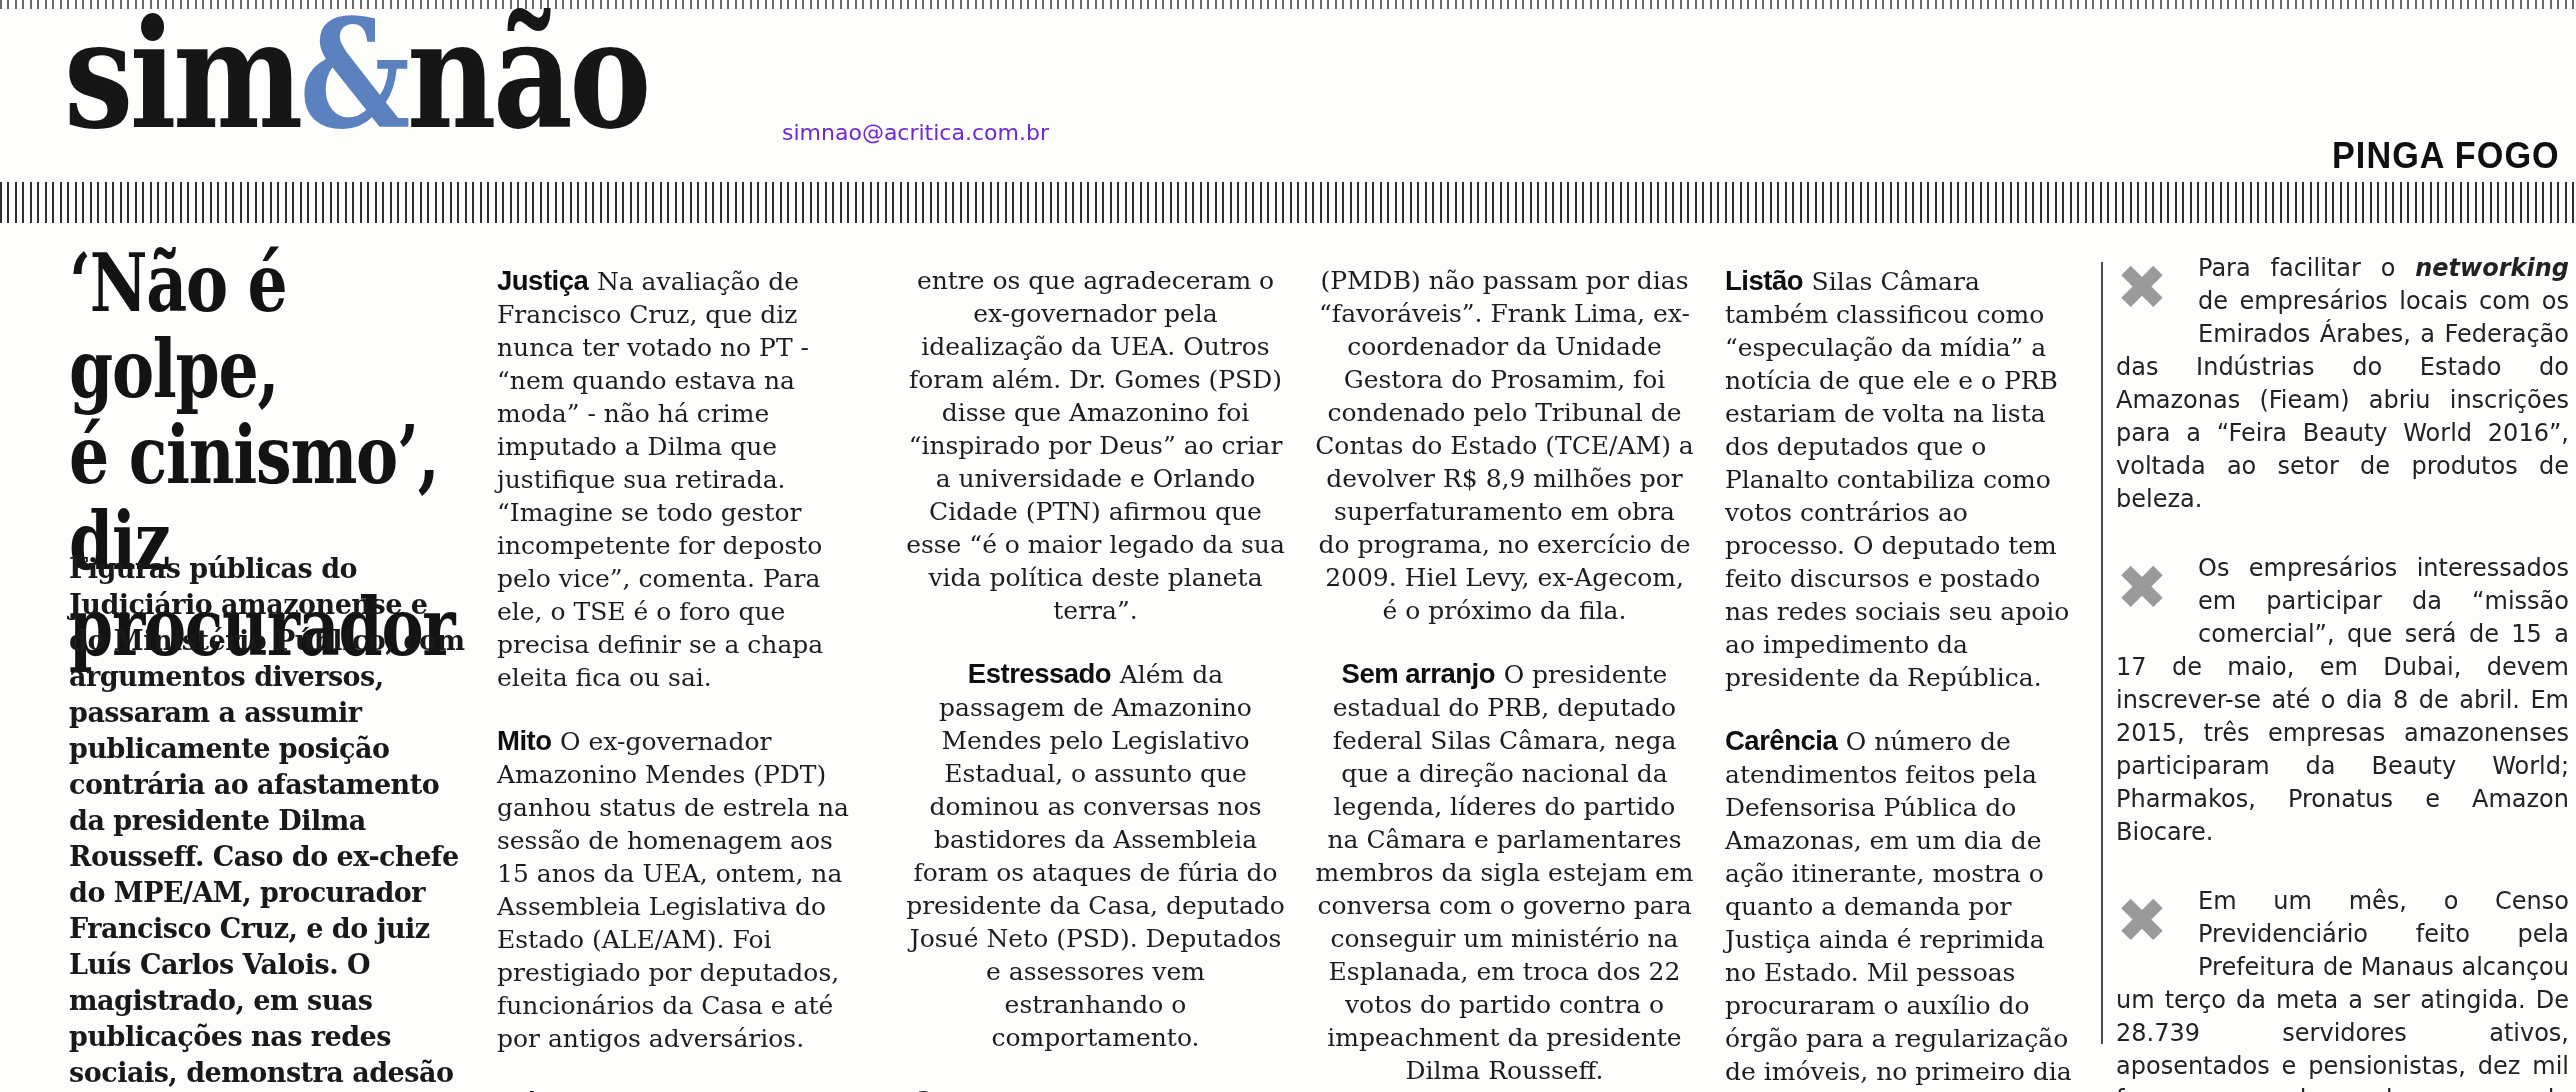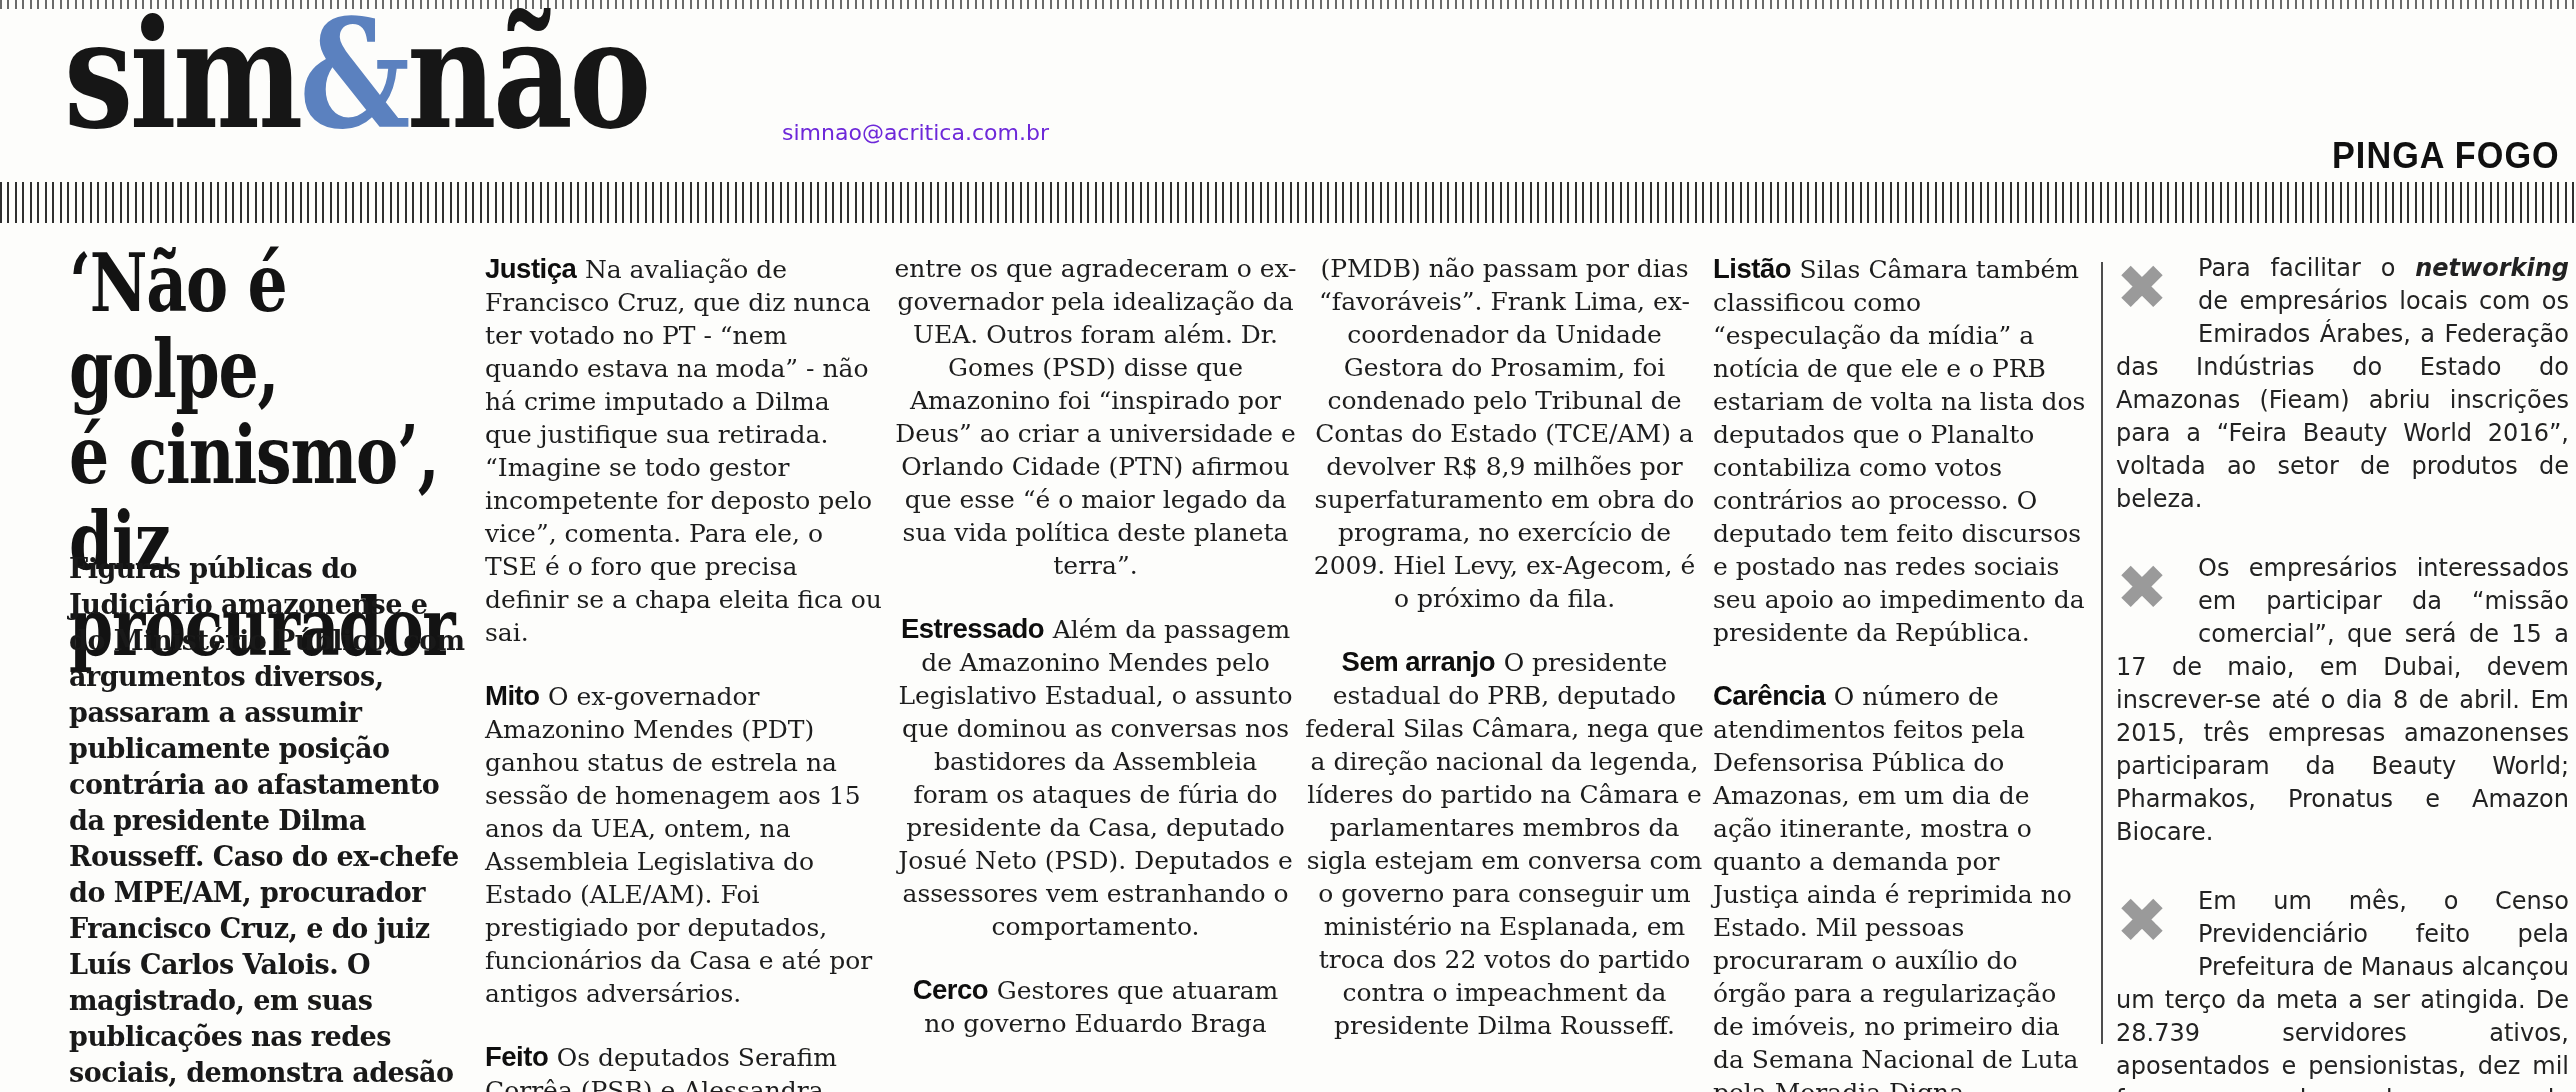--- a/index.html
+++ b/index.html
@@ -61,21 +61,21 @@
 
   
   .ncol {
     position:absolute; top:252px;
     font-size:25px; line-height:33px; color:#1d1d1d;
   }
   .ncol-2 { left:485px;  width:397px; }
   .ncol-3 { left:894px; width:403px;text-align:center; }
   .ncol-4 { left:1303px; width:403px;text-align:center; }
   .ncol-5 { left:1713px; width:377px; }
-  .note { margin:0; }
+  .note { margin:12px; }
   .note + .note { margin-top:30px; }
   .lbl {
     font-family:"Liberation Sans", sans-serif;
     font-weight:bold; font-size:27.5px; letter-spacing:-0.5px; color:#0e0e0e;
     margin-right:8.6px;
   }
 
   
   .vrule {
     position:absolute; left:2101px; top:262px; width:2.2px; height:782px;

